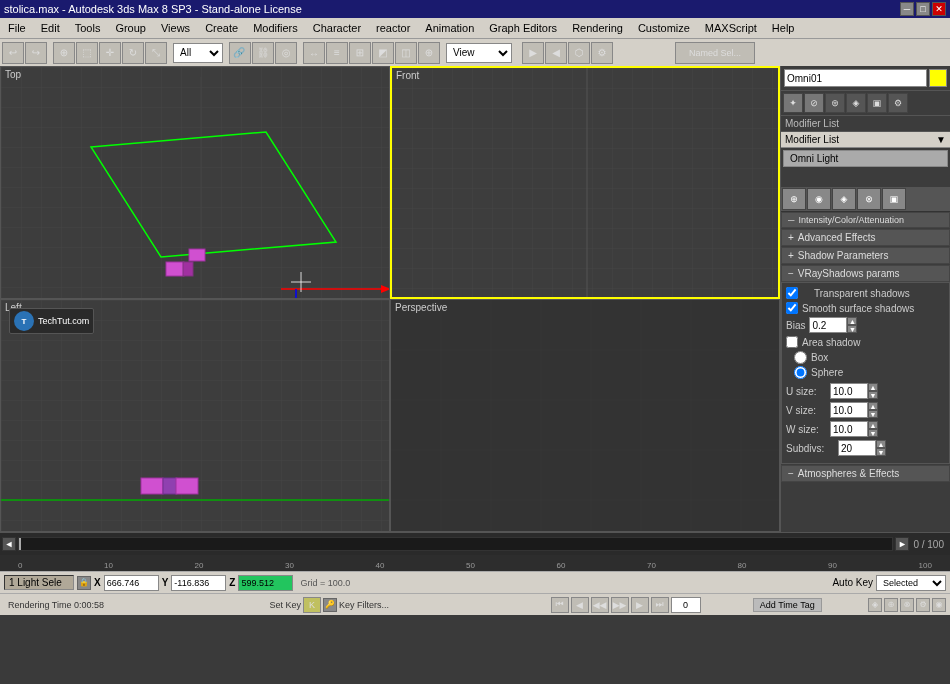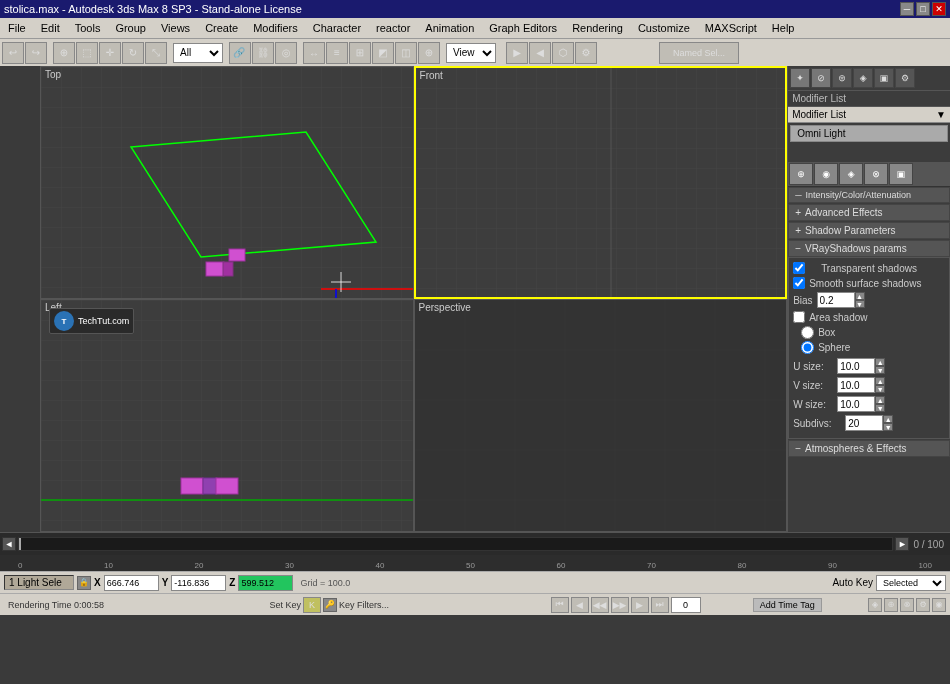--- a/index.html
+++ b/index.html
@@ -73,21 +73,20 @@
       border: 1px solid #888;
       font-size: 10px;
       padding: 0 2px;
       cursor: pointer;
     }
 
     
     #main {
       display: flex;
       height: calc(684px - 18px - 20px - 28px - 22px - 22px - 22px);
-      padding-left: 40px;
     }
 
     
     #viewports {
       width: 780px;
       height: 100%;
       display: grid;
       grid-template-columns: 1fr 1fr;
       grid-template-rows: 1fr 1fr;
       background: #2a2a2a;
@@ -380,21 +379,21 @@
   <div class="tb-btn">⛓</div>
   <div class="tb-btn">◎</div>
   <div class="tb-sep"></div>
   <div class="tb-btn">↔</div>
   <div class="tb-btn">≡</div>
   <div class="tb-btn">⊞</div>
   <div class="tb-btn">◩</div>
   <div class="tb-btn">◫</div>
   <div class="tb-btn">⊕</div>
   <div class="tb-sep"></div>
-  <select class="tb-dropdown" style="width:50px;">
+  <select class="tb-dropdown" style="width:66px;">
     <option>View</option>
   </select>
   <div class="tb-sep" style="width:8px;"></div>
   <div class="tb-btn">▶</div>
   <div class="tb-btn">◀</div>
   <div class="tb-btn">⬡</div>
   <div class="tb-btn">⚙</div>
   <div class="tb-sep" style="width:60px;"></div>
   <div class="tb-btn" style="width:80px; font-size:9px;">Named Sel...</div>
 </div>
@@ -596,20 +595,24 @@
         <polygon points="6,311 4,323 12,316" fill="#00f"></polygon>
         <text x="67" y="298" fill="#f00" font-size="8">X</text>
         <text x="22" y="257" fill="#0f0" font-size="8">Y</text>
         <text x="2" y="325" fill="#00f" font-size="8">Z</text>
       </svg>
     </div>
   </div>
 
   <div id="rightpanel" style="width:170px; height:466px; background:#3c3c3c; border-left:1px solid #555; display:flex; flex-direction:column; overflow:hidden;">
 
+    <div id="rp-top" style="display:flex;align-items:center;padding:3px;gap:2px;background:#3c3c3c;border-bottom:1px solid #555;">
+      <input id="rp-name-input" type="text" value="Omni01" style="flex: 1 1 0%; height: 18px; background: white; border: 1px solid rgb(136, 136, 136); font-size: 10px; padding: 0px 2px; color: rgb(0, 0, 0);">
+      <div id="rp-color-box" style="width:18px;height:18px;background:#ffff00;border:1px solid #888;flex-shrink:0;cursor:pointer;"></div>
+    </div>
 
     <div id="rp-icons" style="display:flex;background:#3c3c3c;padding:2px;gap:1px;border-bottom:1px solid #555;">
       <div class="rp-icon-btn" style="background:#777;">✦</div>
       <div class="rp-icon-btn" style="background:#777;">⊘</div>
       <div class="rp-icon-btn">⊛</div>
       <div class="rp-icon-btn">◈</div>
       <div class="rp-icon-btn">▣</div>
       <div class="rp-icon-btn">⚙</div>
     </div>
 

